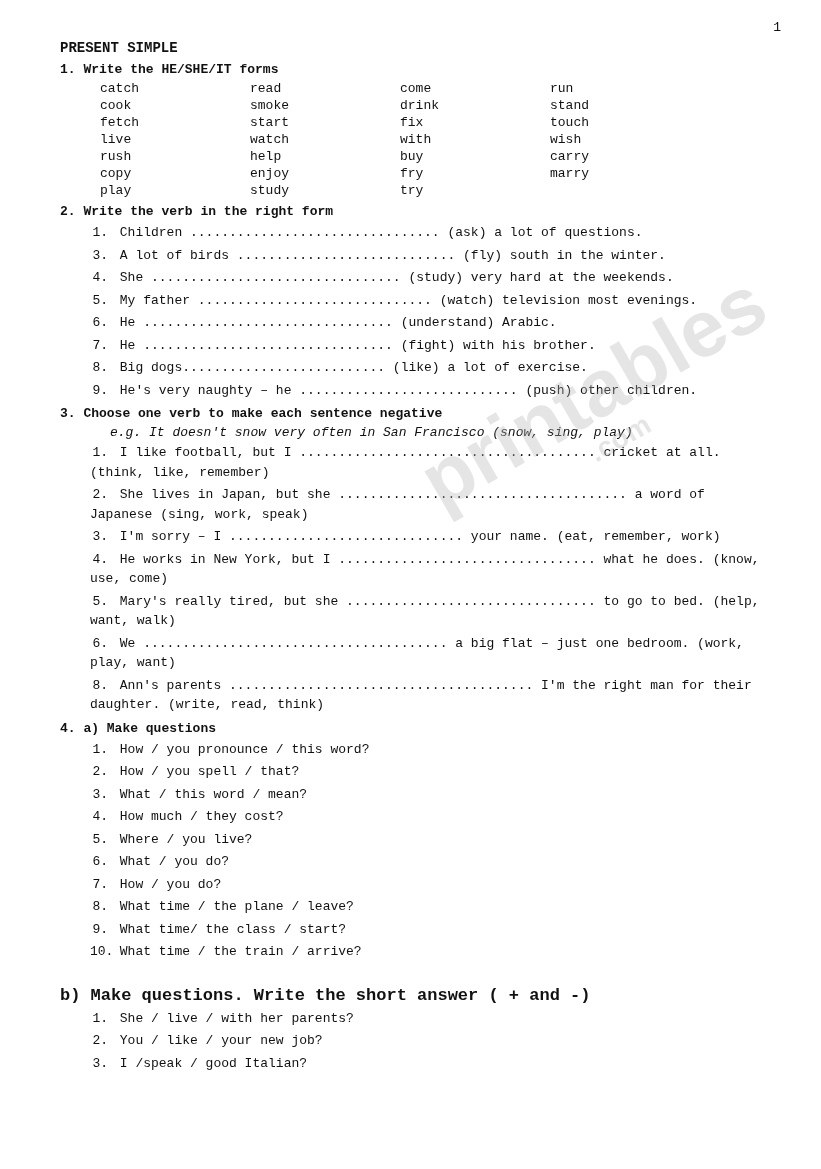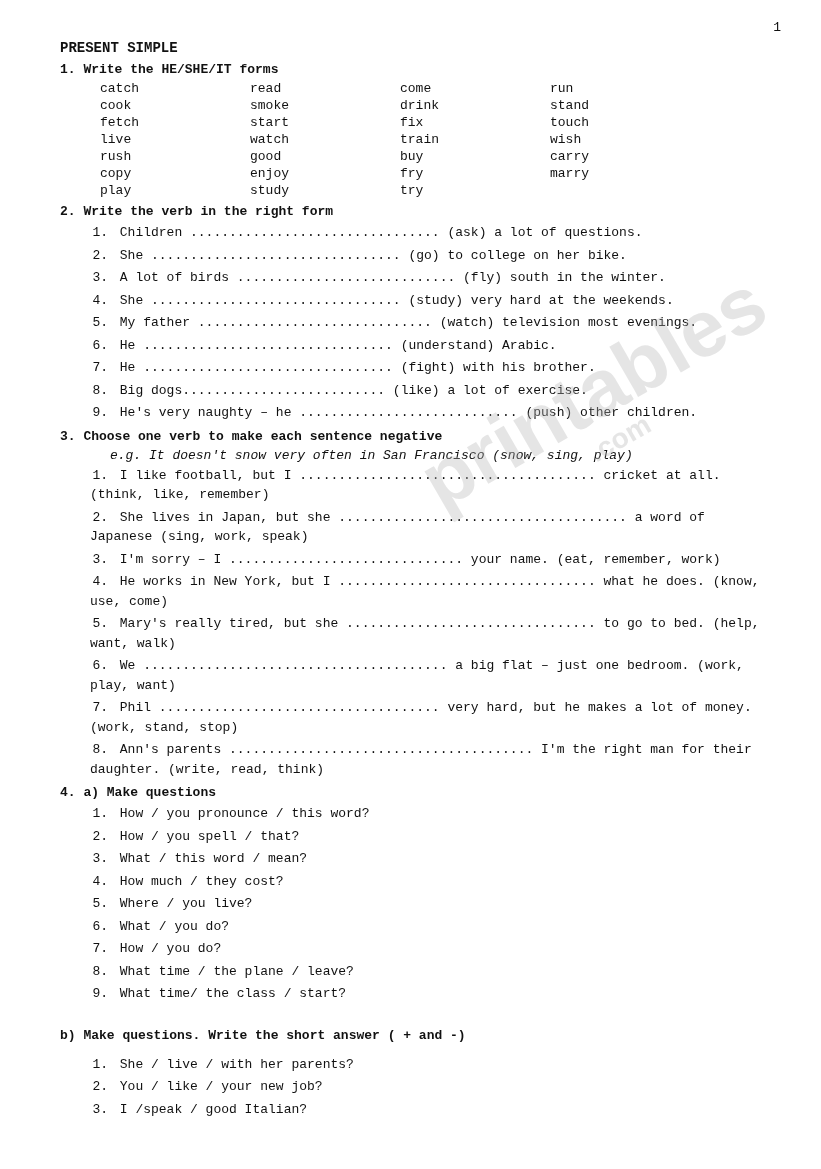--- a/index.html
+++ b/index.html
@@ -77,23 +77,23 @@
       font-size: 28px;
     }
     .eg-line {
       margin-left: 50px;
       margin-bottom: 3px;
       font-size: 13px;
       font-style: italic;
     }
     .sub-heading {
       font-weight: bold;
-      font-size: 13px;
+      font-size: 17px;
       margin-top: 10px;
-      margin-bottom: 12px;
+      margin-bottom: 4px;
     }
     .spacer {
       height: 8px;
     }
   </style>
 </head>
 <body>
 
 <div class="page-number">1</div>
 
@@ -114,73 +114,72 @@
     <span>cook</span>
     <span>smoke</span>
     <span>drink</span>
     <span>stand</span>
     <span>fetch</span>
     <span>start</span>
     <span>fix</span>
     <span>touch</span>
     <span>live</span>
     <span>watch</span>
-    <span>train</span>
+    <span>with</span>
     <span>wish</span>
     <span>rush</span>
-    <span>good</span>
+    <span>help</span>
     <span>buy</span>
     <span>carry</span>
     <span>copy</span>
     <span>enjoy</span>
     <span>fry</span>
     <span>marry</span>
     <span>play</span>
     <span>study</span>
     <span>try</span>
     <span></span>
   </div>
 
 <div class="section-heading">2. Write the verb in the right form</div>
 <ol class="exercise-list" id="section2-list">
     <li><span class="num">1.</span> Children ................................ (ask) a lot of questions.</li>
-    <li><span class="num">2.</span> She ................................ (go) to college on her bike.</li>
     <li><span class="num">3.</span> A lot of birds ............................ (fly) south in the winter.</li>
     <li><span class="num">4.</span> She ................................ (study) very hard at the weekends.</li>
     <li><span class="num">5.</span> My father .............................. (watch) television most evenings.</li>
     <li><span class="num">6.</span> He ................................ (understand) Arabic.</li>
     <li><span class="num">7.</span> He ................................ (fight) with his brother.</li>
     <li><span class="num">8.</span> Big dogs.......................... (like) a lot of exercise.</li>
     <li><span class="num">9.</span> He's very naughty – he ............................ (push)  other children.</li>
   </ol>
 
 <div class="section-heading">3. Choose one verb to make each sentence negative</div>
 <div class="eg-line">e.g. It doesn't snow very often in San Francisco (snow, sing, play)</div>
 <ol class="exercise-list" id="section3-list">
     <li><span class="num">1.</span> I like football, but I ...................................... cricket at all. (think, like, remember)</li>
     <li><span class="num">2.</span> She lives in Japan, but she ..................................... a word of Japanese (sing, work, speak)</li>
     <li><span class="num">3.</span> I'm sorry – I .............................. your name. (eat, remember, work)</li>
     <li><span class="num">4.</span> He works in New York, but I .................................  what he does. (know, use, come)</li>
     <li><span class="num">5.</span> Mary's really tired, but she ................................ to go to bed. (help, want, walk)</li>
     <li><span class="num">6.</span> We ....................................... a big flat – just one bedroom. (work, play, want)</li>
-    <li><span class="num">7.</span> Phil .................................... very hard, but he makes a lot of money. (work, stand, stop)</li>
     <li><span class="num">8.</span> Ann's parents .......................................  I'm the right man for their daughter. (write, read, think)</li>
   </ol>
 
 <div class="section-heading">4. a) Make questions</div>
 <ol class="exercise-list" id="section4a-list">
     <li><span class="num">1.</span> How / you pronounce / this word?</li>
     <li><span class="num">2.</span> How / you spell / that?</li>
     <li><span class="num">3.</span> What / this word / mean?</li>
     <li><span class="num">4.</span> How much / they cost?</li>
     <li><span class="num">5.</span> Where / you live?</li>
     <li><span class="num">6.</span> What / you do?</li>
     <li><span class="num">7.</span> How / you do?</li>
     <li><span class="num">8.</span> What time / the plane / leave?</li>
     <li><span class="num">9.</span> What time/ the class / start?</li>
+    <li><span class="num">10.</span> What time / the train / arrive?</li>
   </ol>
 
 <div class="spacer"></div>
 
 <div class="sub-heading">b) Make questions. Write the short answer ( + and -)</div>
 <ol class="exercise-list" id="section4b-list">
     <li><span class="num">1.</span> She / live / with her parents?</li>
     <li><span class="num">2.</span> You / like / your new job?</li>
     <li><span class="num">3.</span> I /speak / good Italian?</li>
   </ol>

